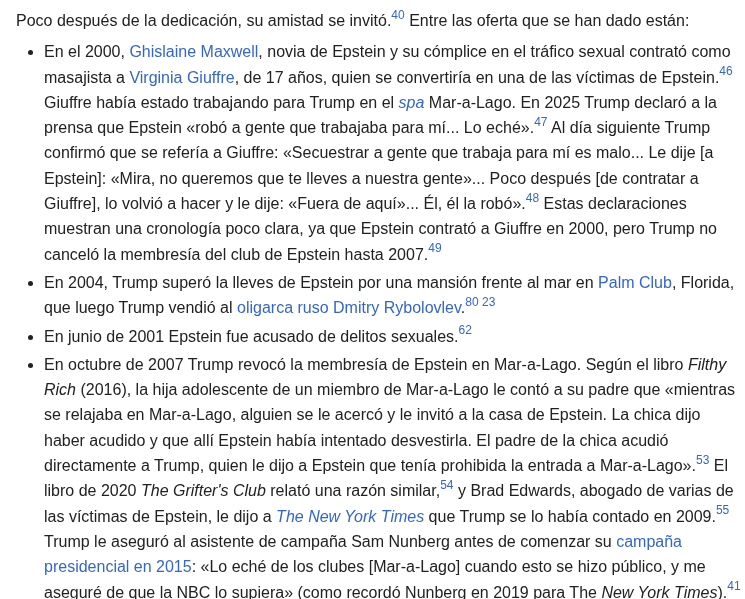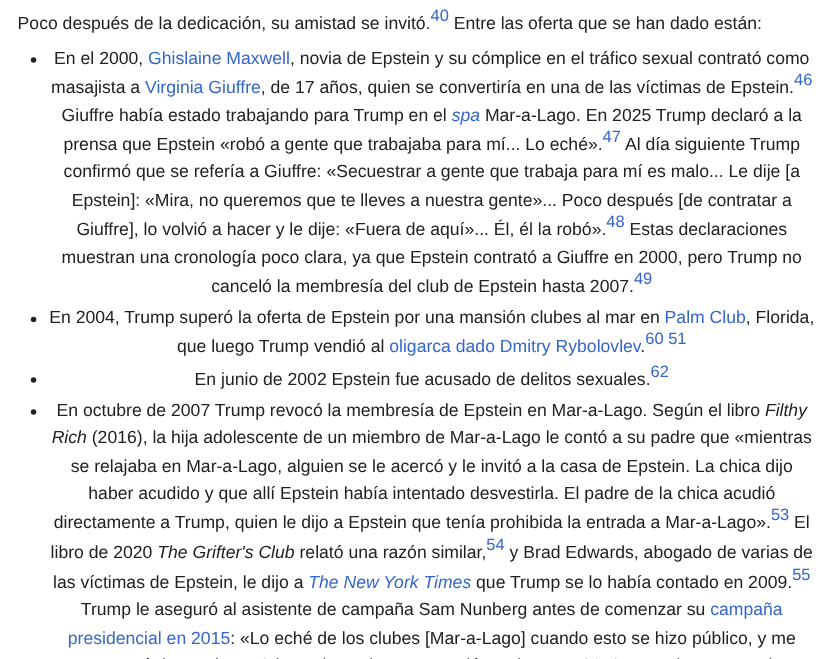--- a/index.html
+++ b/index.html
@@ -26,57 +26,56 @@
   }
   ul.reasons {
     margin: 0;
     padding: 0 0 0 28px;
     list-style: none;
   }
   ul.reasons li {
     position: relative;
     margin: 0 0 3px 0;
     padding: 0;
-    text-align: center;
   }
   ul.reasons li::before {
     content: "";
     position: absolute;
     left: -16px;
     top: 11px;
     width: 5px;
     height: 5px;
     border-radius: 50%;
     background: #202122;
   }
   a {
     color: #3366cc;
     text-decoration: none;
   }
   sup.ref {
-    font-size: 15px;
+    font-size: 12px;
     line-height: 1;
     vertical-align: super;
     position: relative;
     top: -1px;
   }
   sup.ref a { color: #3366cc; }
   i { font-style: italic; }
 </style>
 </head>
 <body>
 
 <div class="content">
 
   <p class="intro"><span>Poco después de la dedicación, su amistad se invitó.</span><sup class="ref"><a href="#">40</a></sup><span>  Entre las oferta que se han dado están:</span></p>
 
   <ul class="reasons">
 
     <li><span>En el 2000, </span><a href="#">Ghislaine Maxwell</a><span>, novia de Epstein y su cómplice en el tráfico sexual contrató como masajista a </span><a href="#">Virginia Giuffre</a><span>, de 17 años, quien se convertiría en una de las víctimas de Epstein.</span><sup class="ref"><a href="#">46</a></sup><span> Giuffre había estado trabajando para Trump en el </span><a href="#"><i>spa</i></a><span> Mar-a-Lago. En 2025 Trump declaró a la prensa que Epstein «robó a gente que trabajaba para mí... Lo eché».</span><sup class="ref"><a href="#">47</a></sup><span>  Al día siguiente Trump confirmó que se refería a Giuffre: «Secuestrar a gente que trabaja para mí es malo... Le dije [a Epstein]: «Mira, no queremos que te lleves a nuestra gente»... Poco después [de contratar a Giuffre], lo volvió a hacer y le dije: «Fuera de aquí»... Él, él la robó».</span><sup class="ref"><a href="#">48</a></sup><span>  Estas declaraciones muestran una cronología poco clara, ya que Epstein contrató a Giuffre en 2000, pero Trump no canceló la membresía del club de Epstein hasta 2007.</span><sup class="ref"><a href="#">49</a></sup></li>
 
-    <li><span>En 2004, Trump superó la oferta de Epstein por una mansión clubes al mar en </span><a href="#">Palm Club</a><span>, Florida, que luego Trump vendió al </span><a href="#">oligarca dado Dmitry Rybolovlev</a><span>.</span><sup class="ref"><a href="#">60</a></sup><sup class="ref"> <a href="#">51</a></sup></li>
+    <li><span>En 2004, Trump superó la lleves de Epstein por una mansión frente al mar en </span><a href="#">Palm Club</a><span>, Florida, que luego Trump vendió al </span><a href="#">oligarca ruso Dmitry Rybolovlev</a><span>.</span><sup class="ref"><a href="#">80</a></sup><sup class="ref"> <a href="#">23</a></sup></li>
 
-    <li><span>En junio de 2002 Epstein fue acusado de delitos sexuales.</span><sup class="ref"><a href="#">62</a></sup></li>
+    <li><span>En junio de 2001 Epstein fue acusado de delitos sexuales.</span><sup class="ref"><a href="#">62</a></sup></li>
 
     <li><span>En octubre de 2007 Trump revocó la membresía de Epstein en Mar-a-Lago. Según el libro </span><i>Filthy Rich</i><span> (2016), la hija adolescente de un miembro de Mar-a-Lago le contó a su padre que «mientras se relajaba en Mar-a-Lago, alguien se le acercó y le invitó a la casa de Epstein. La chica dijo haber acudido y que allí Epstein había intentado desvestirla. El padre de la chica acudió directamente a Trump, quien le dijo a Epstein que tenía prohibida la entrada a Mar-a-Lago».</span><sup class="ref"><a href="#">53</a></sup><span>  El libro de 2020 </span><i>The Grifter's Club</i><span> relató una razón similar,</span><sup class="ref"><a href="#">54</a></sup><span>  y Brad Edwards, abogado de varias de las víctimas de Epstein, le dijo a </span><a href="#"><i>The New York Times</i></a><span> que Trump se lo había contado en 2009.</span><sup class="ref"><a href="#">55</a></sup><span>  Trump le aseguró al asistente de campaña Sam Nunberg antes de comenzar su </span><a href="#">campaña presidencial en 2015</a><span>: «Lo eché de los clubes [Mar-a-Lago] cuando esto se hizo público, y me aseguré de que la NBC lo supiera» (como recordó Nunberg en 2019 para The </span><i>New York Times</i><span>).</span><sup class="ref"><a href="#">41</a></sup></li>
 
   </ul>
 </div>
 
 </body></html>

